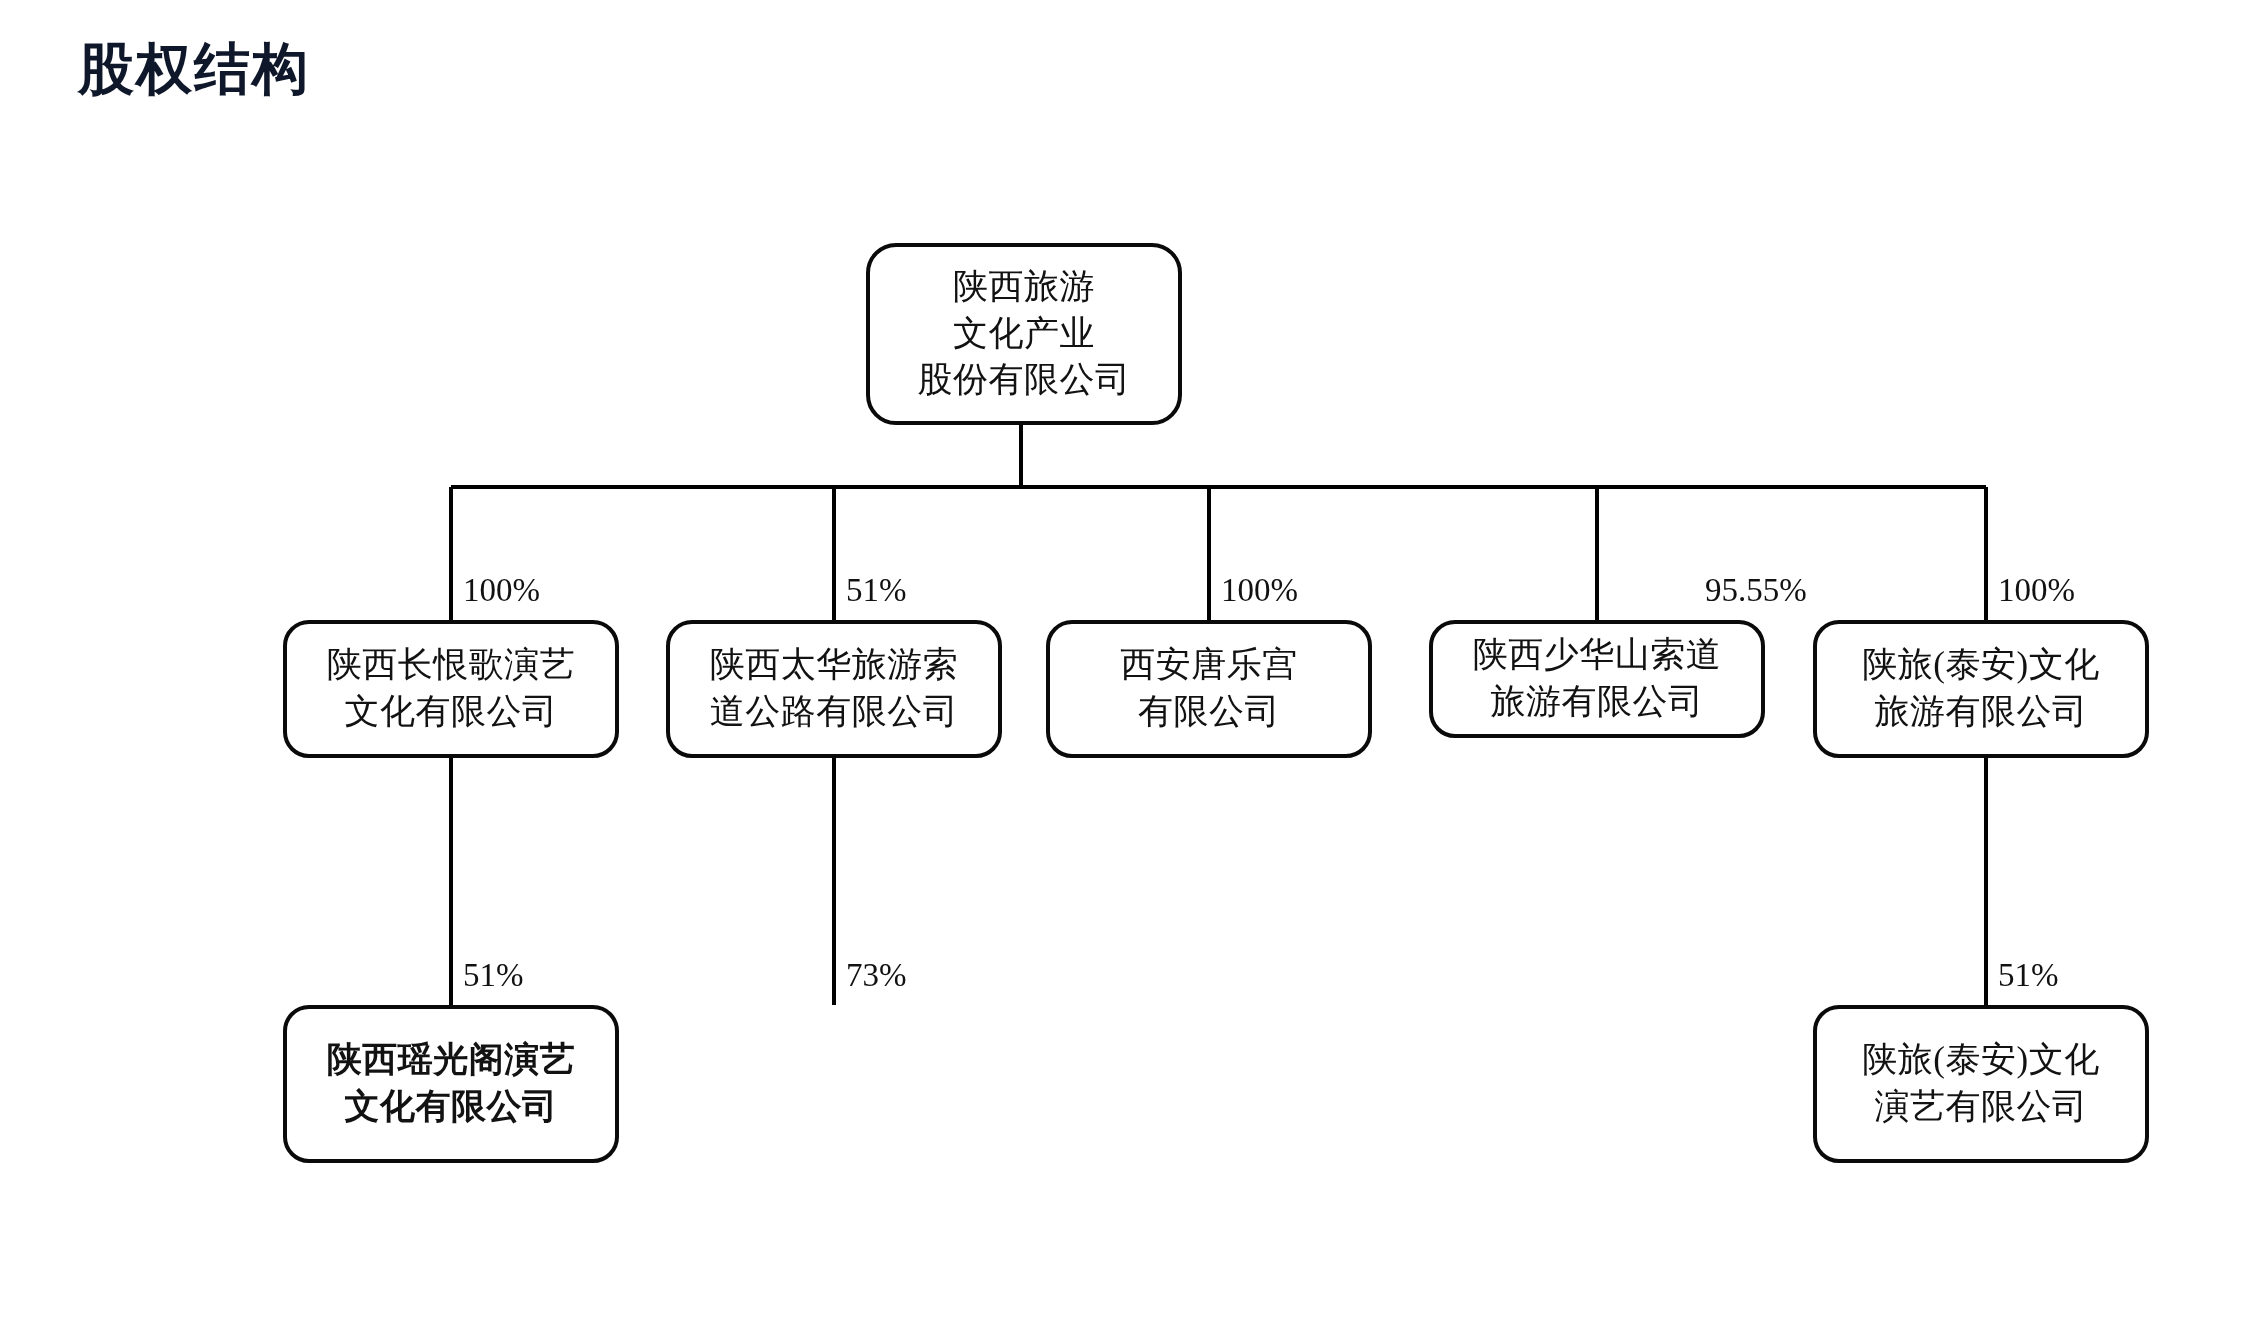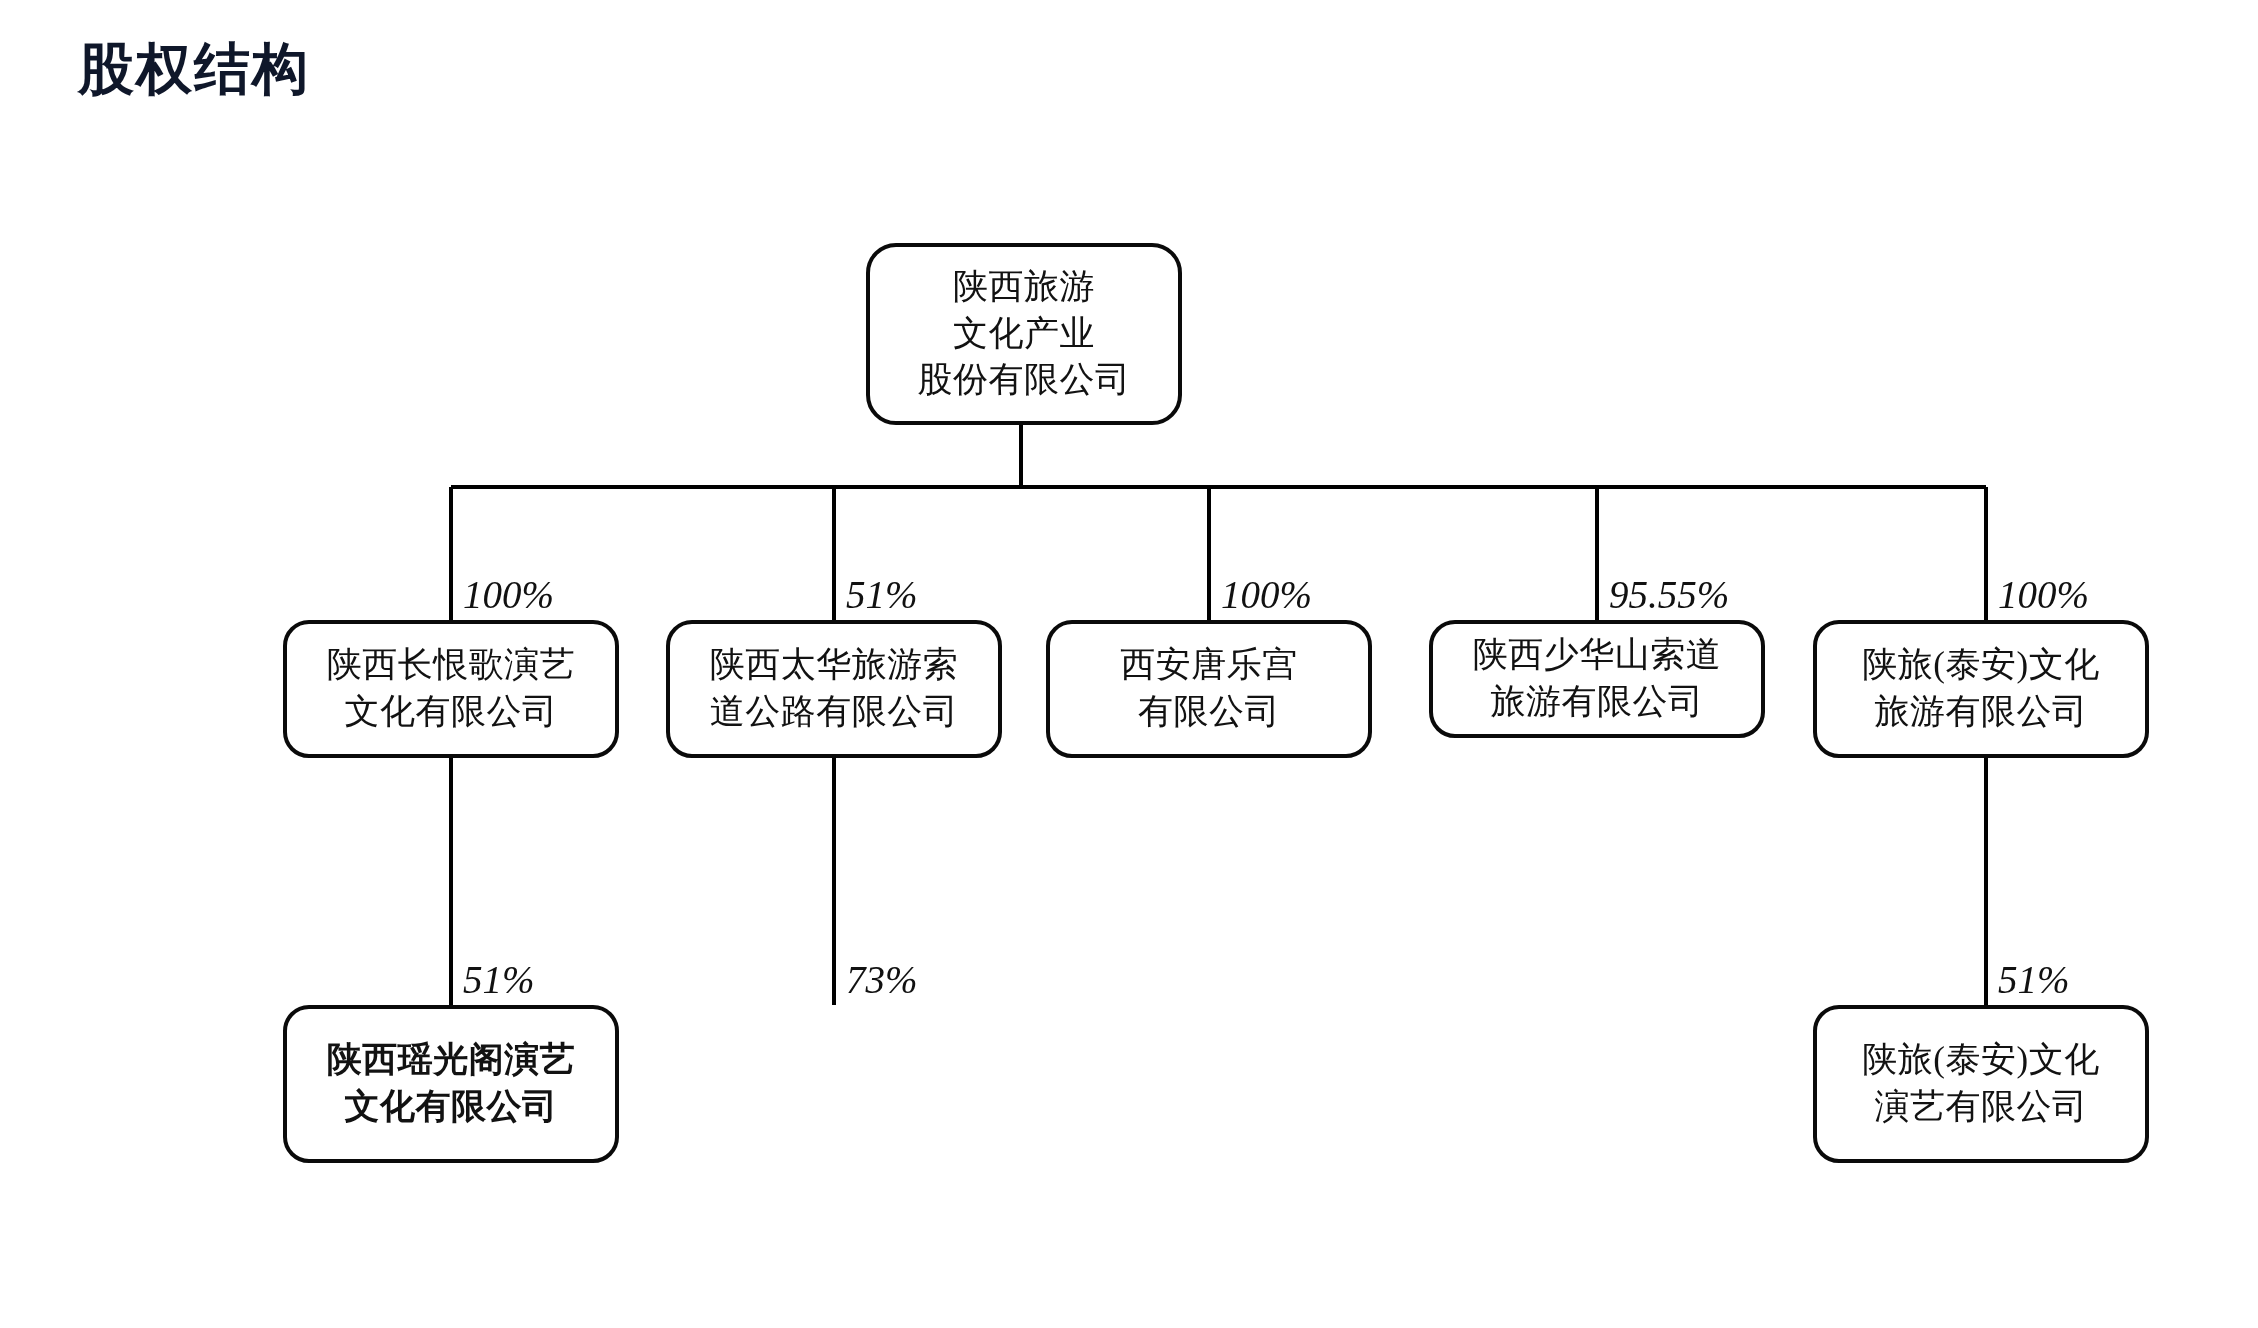--- a/index.html
+++ b/index.html
@@ -73,25 +73,24 @@
   }
 
   .node.root {
     border-radius: 30px;
   }
 
   
   .pct {
     position: absolute;
     font-family: "Liberation Serif", "DejaVu Serif", serif;
-    font-size: 39px;
+    font-size: 33px;
     color: #111111;
     white-space: nowrap;
     z-index: 3;
-    font-style: italic;
   }
 </style>
 </head>
 <body>
 
 <div id="page">
 
   <div id="slide-title">股权结构</div>
 
   <svg id="connectors" viewBox="0 0 2258 1328" width="2258" height="1328" xmlns="http://www.w3.org/2000/svg">
@@ -149,20 +148,20 @@
 
 
   <div class="node" style="left:1813px; top:1005px; width:336px; height:158px;">
     <span class="line">陕旅(泰安)文化</span>
     <span class="line">演艺有限公司</span>
   </div>
 
   <div class="pct" style="left:463px; top:572px;">100%</div>
   <div class="pct" style="left:846px; top:572px;">51%</div>
   <div class="pct" style="left:1221px; top:572px;">100%</div>
-  <div class="pct" style="left:1609px; top:572px;">95.55%</div>
+  <div class="pct" style="left:1705px; top:572px;">95.55%</div>
   <div class="pct" style="left:1998px; top:572px;">100%</div>
 
   <div class="pct" style="left:463px; top:957px;">51%</div>
   <div class="pct" style="left:846px; top:957px;">73%</div>
   <div class="pct" style="left:1998px; top:957px;">51%</div>
 
 </div>
 
 </body></html>

